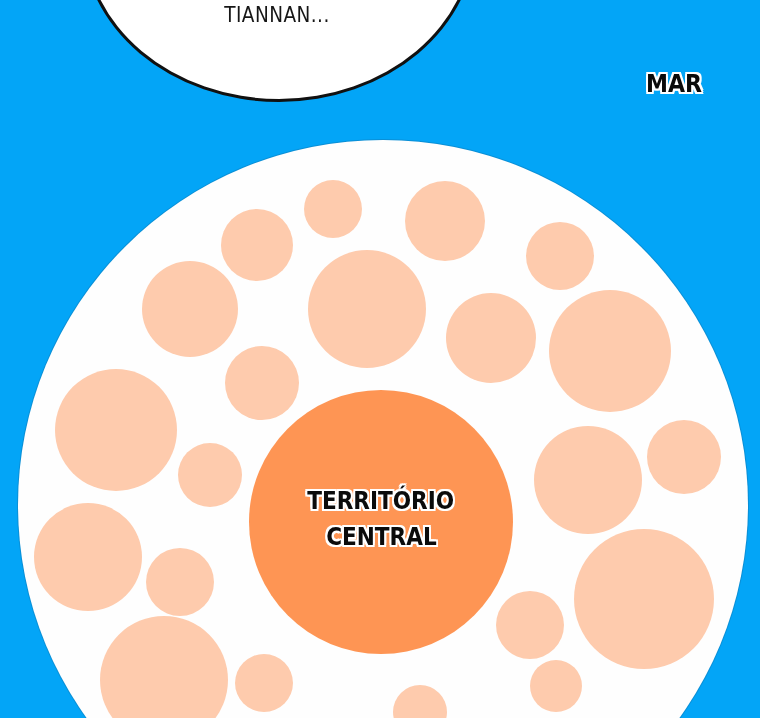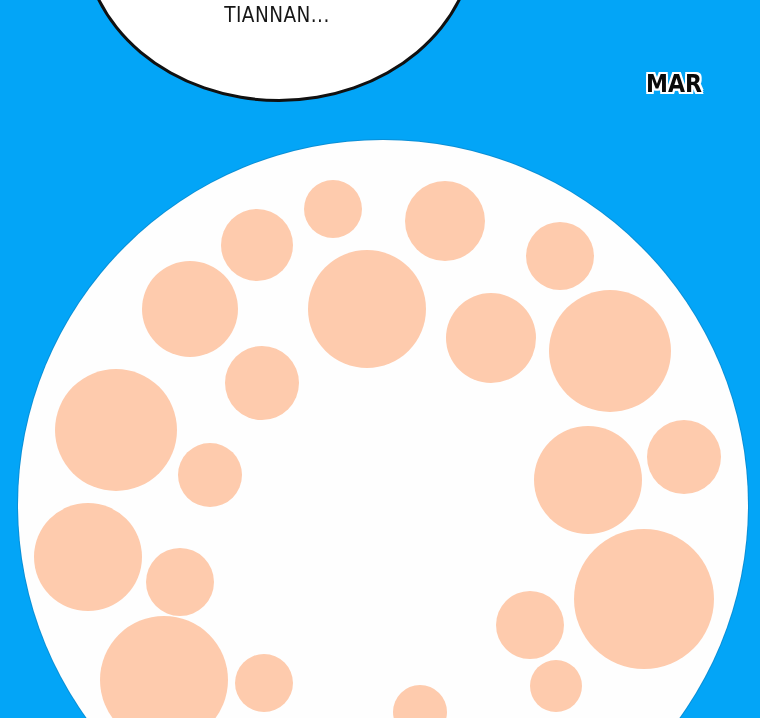--- a/index.html
+++ b/index.html
@@ -140,14 +140,20 @@
       <div class="peach" style="left: 34px; top: 503px; width: 108px; height: 108px; background: rgb(254, 203, 173);"></div>
       <div class="peach" style="left: 146px; top: 548px; width: 68px; height: 68px; background: rgb(254, 203, 173);"></div>
       <div class="peach" style="left: 574px; top: 529px; width: 140px; height: 140px; background: rgb(254, 203, 173);"></div>
       <div class="peach" style="left: 496px; top: 591px; width: 68px; height: 68px; background: rgb(254, 203, 173);"></div>
       <div class="peach" style="left: 100px; top: 616px; width: 128px; height: 128px; background: rgb(254, 203, 173);"></div>
       <div class="peach" style="left: 235px; top: 654px; width: 58px; height: 58px; background: rgb(254, 203, 173);"></div>
       <div class="peach" style="left: 530px; top: 660px; width: 52px; height: 52px; background: rgb(254, 203, 173);"></div>
       <div class="peach" style="left: 393px; top: 685px; width: 54px; height: 54px; background: rgb(254, 203, 173);"></div>
     </div>
 
+  <div class="central" id="central-territory" style="left: 249px; top: 390px; width: 264px; height: 264px; background: rgb(254, 149, 84);">
+    <div class="central-label">
+      <span>TERRITÓRIO</span>
+      <span>CENTRAL</span>
+    </div>
+  </div>
 
 </div>
 
 </body></html>

